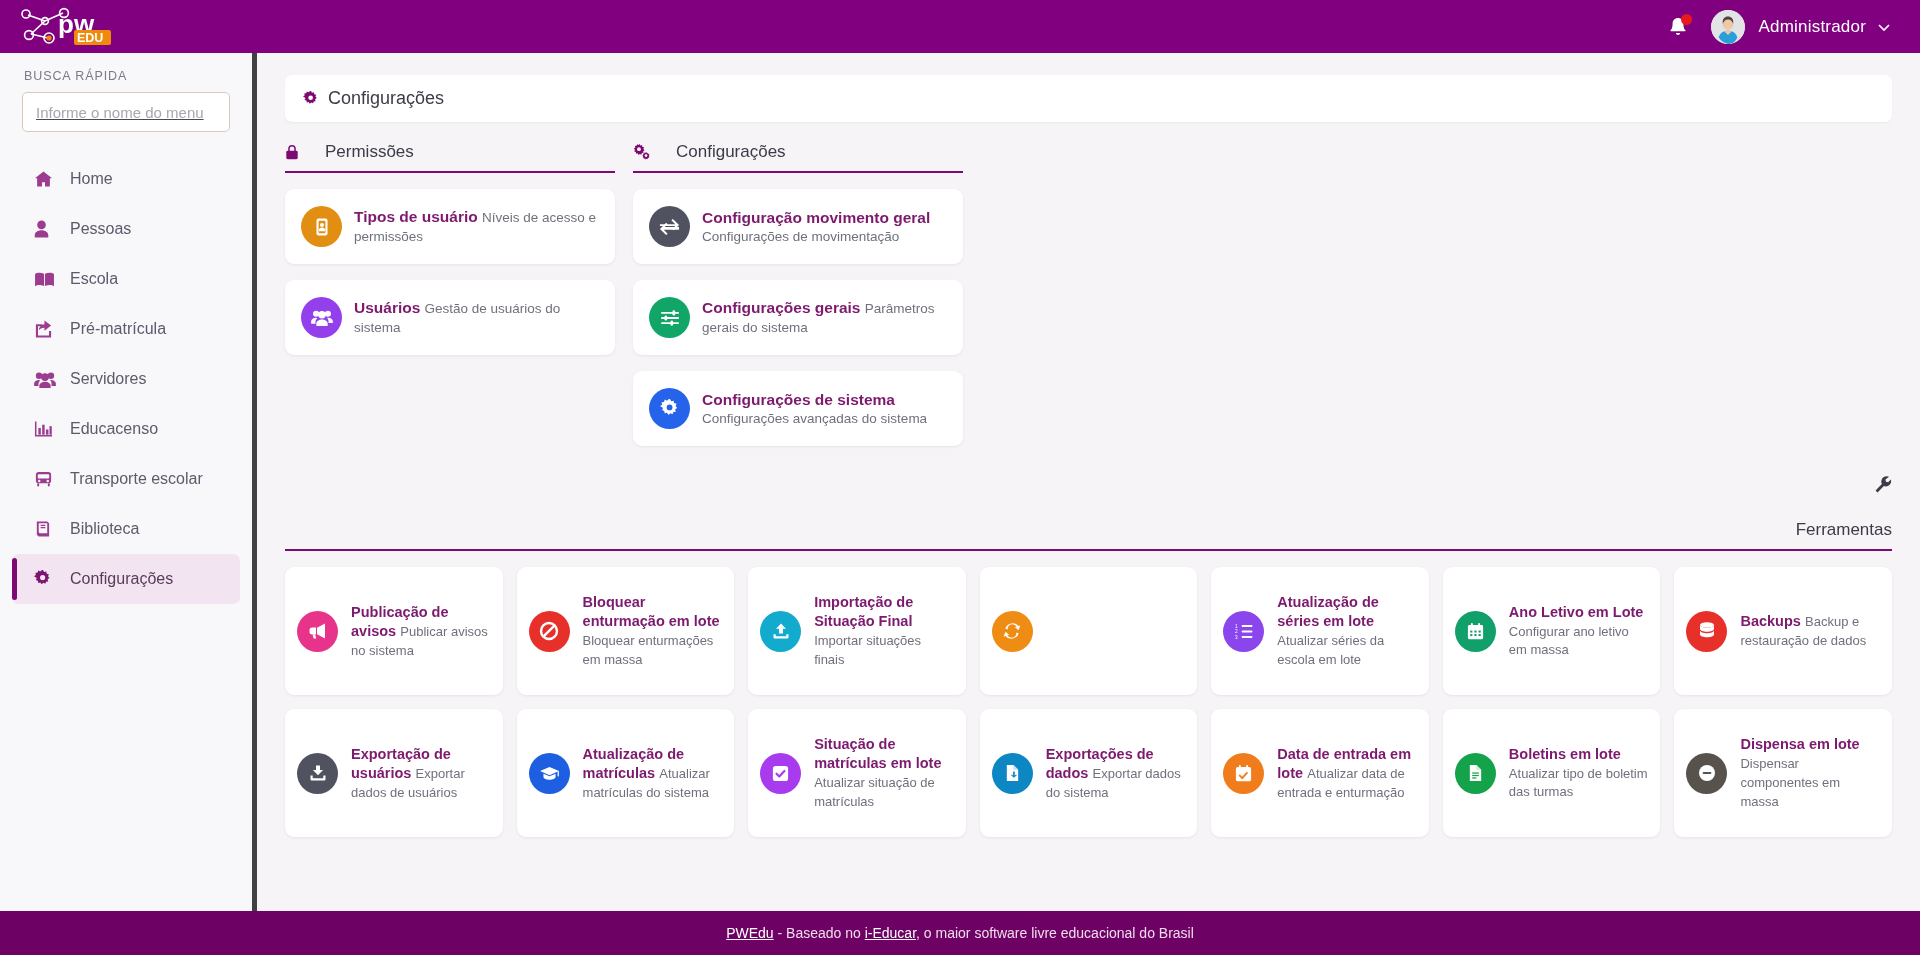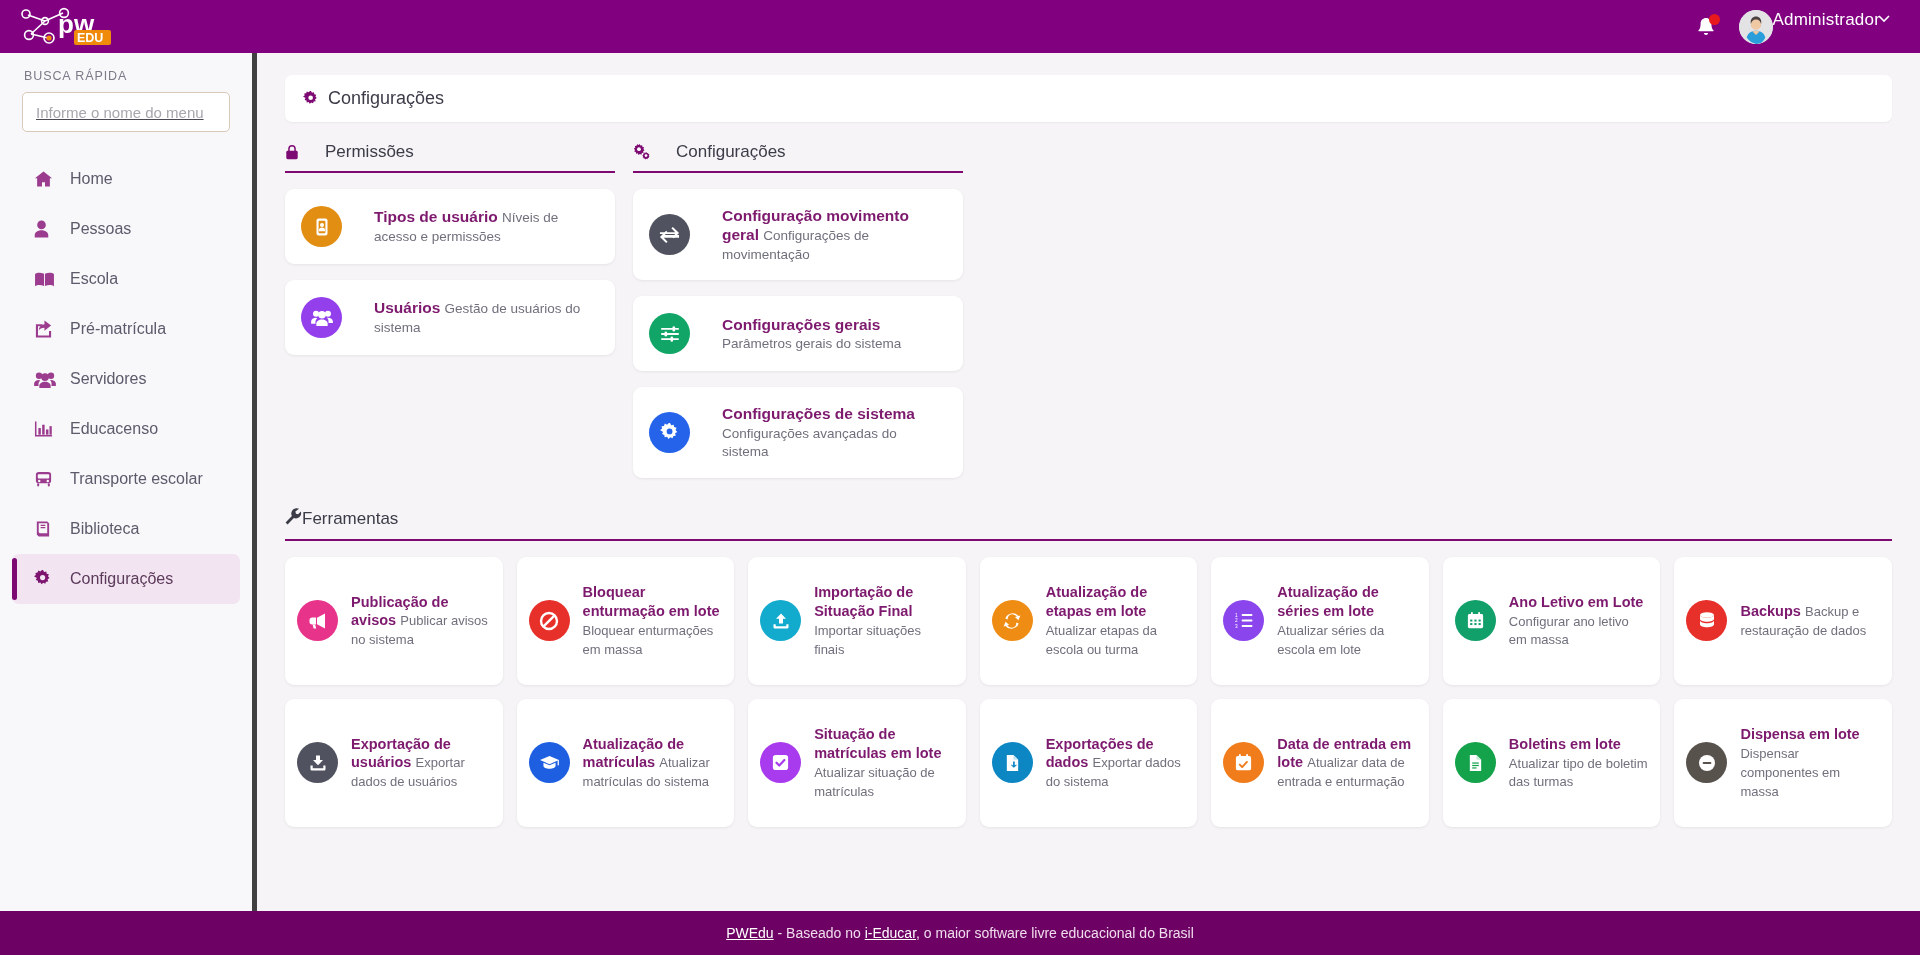--- a/index.html
+++ b/index.html
@@ -30,21 +30,21 @@
     width: 11px; height: 11px; border-radius: 50%;
     background: #e8191c;
   }
   .avatar {
     width: 34px; height: 34px; border-radius: 50%;
     background: #e4e4e6; overflow: hidden; position: relative; cursor: pointer;
     flex-shrink: 0;
   }
   .user-name { color: #fff; font-size: 17px; letter-spacing: .2px; }
   .chev { color: #fff; font-size: 13px; margin-left: -10px; }
-  .user-block { display: flex; align-items: flex-start; cursor: pointer; }
+  .user-block { display: flex; align-items: center; gap: 14px; cursor: pointer; }
 
   
   .sidebar {
     position: absolute; top: 53px; left: 0; width: 257px; bottom: 0;
     background: #f8f7fa;
     border-right: 5px solid #404040;
     padding-top: 16px;
   }
   .search-label {
     font-size: 12.5px; letter-spacing: .9px; color: #7b7b88;
@@ -106,39 +106,39 @@
     display: flex; align-items: center; gap: 26px;
     padding-bottom: 9px; border-bottom: 2px solid #7d0a72;
     margin-bottom: 16px;
     font-size: 17px; color: #3c3c48;
   }
   .section-head .sh-ico { color: #7d0a72; display: flex; }
 
   .tile {
     background: #fff; border-radius: 9px;
     box-shadow: 0 1px 3px rgba(0,0,0,.07);
-    display: flex; align-items: center; gap: 32px;
+    display: flex; align-items: center; gap: 12px;
     padding: 17px 16px; margin-bottom: 16px; cursor: pointer;
   }
   .badge {
     width: 41px; height: 41px; border-radius: 50%;
     display: flex; align-items: center; justify-content: center;
     color: #fff; flex-shrink: 0;
   }
   .badge svg { display: block; }
   .tile-text { min-width: 0; }
   .tile-title { color: #7d1a6e; font-weight: bold; font-size: 15.5px; line-height: 1.25; margin-bottom: 2px; }
   .tile-sub { color: #70707d; font-size: 13.5px; line-height: 1.3; }
 
   
   .tools-wrap { margin-top: 14px; }
   .tools-head {
-    display: flex; align-items: center; gap: 0;
+    display: flex; align-items: flex-end; gap: 22px;
     padding-bottom: 9px; border-bottom: 2px solid #7d0a72;
-    margin-bottom: 16px; font-size: 17px; color: #3c3c48;
+    margin-bottom: 16px; font-size: 17px; color: #3c3c48; flex-direction: column;
   }
   .tools-grid {
     display: grid;
     grid-template-columns: repeat(7, 1fr);
     gap: 14px;
   }
   .tool-card {
     background: #fff; border-radius: 9px;
     box-shadow: 0 1px 3px rgba(0,0,0,.07);
     min-height: 128px;
@@ -491,24 +491,20 @@
           </span>
         </div>
 
         <div class="tool-card">
           <span class="badge" style="background:#ef8c14">
             <svg width="20" height="20" viewBox="0 0 20 20">
                 <path d="M10 3.2c2 0 3.8 1 4.8 2.5l-2 .2 3.6 3.3 2-4.6-1.9.5A7.6 7.6 0 0 0 3.3 7.6l2.4.8A5.1 5.1 0 0 1 10 3.2z" fill="#fff"></path>
                 <path d="M10 16.8c-2 0-3.8-1-4.8-2.5l2-.2L3.6 10.8l-2 4.6 1.9-.5a7.6 7.6 0 0 0 13.2-2.5l-2.4-.8a5.1 5.1 0 0 1-4.3 5.2z" fill="#fff"></path>
               </svg>
           </span>
-          <span class="tile-text">
-            <span class="tool-title">Atualização de etapas em lote</span>
-            <span class="tool-sub">Atualizar etapas da escola ou turma</span>
-          </span>
         </div>
 
         <div class="tool-card">
           <span class="badge" style="background:#8b45ec">
             <svg width="20" height="17" viewBox="0 0 20 18">
                 <rect x="7.5" y="2.2" width="11.5" height="2" rx="1" fill="#fff"></rect>
                 <rect x="7.5" y="8" width="11.5" height="2" rx="1" fill="#fff"></rect>
                 <rect x="7.5" y="13.8" width="11.5" height="2" rx="1" fill="#fff"></rect>
                 <text x="0.6" y="5" font-family="Liberation Sans, sans-serif" font-size="5" fill="#fff">1</text>
                 <text x="0.6" y="10.8" font-family="Liberation Sans, sans-serif" font-size="5" fill="#fff">2</text>

